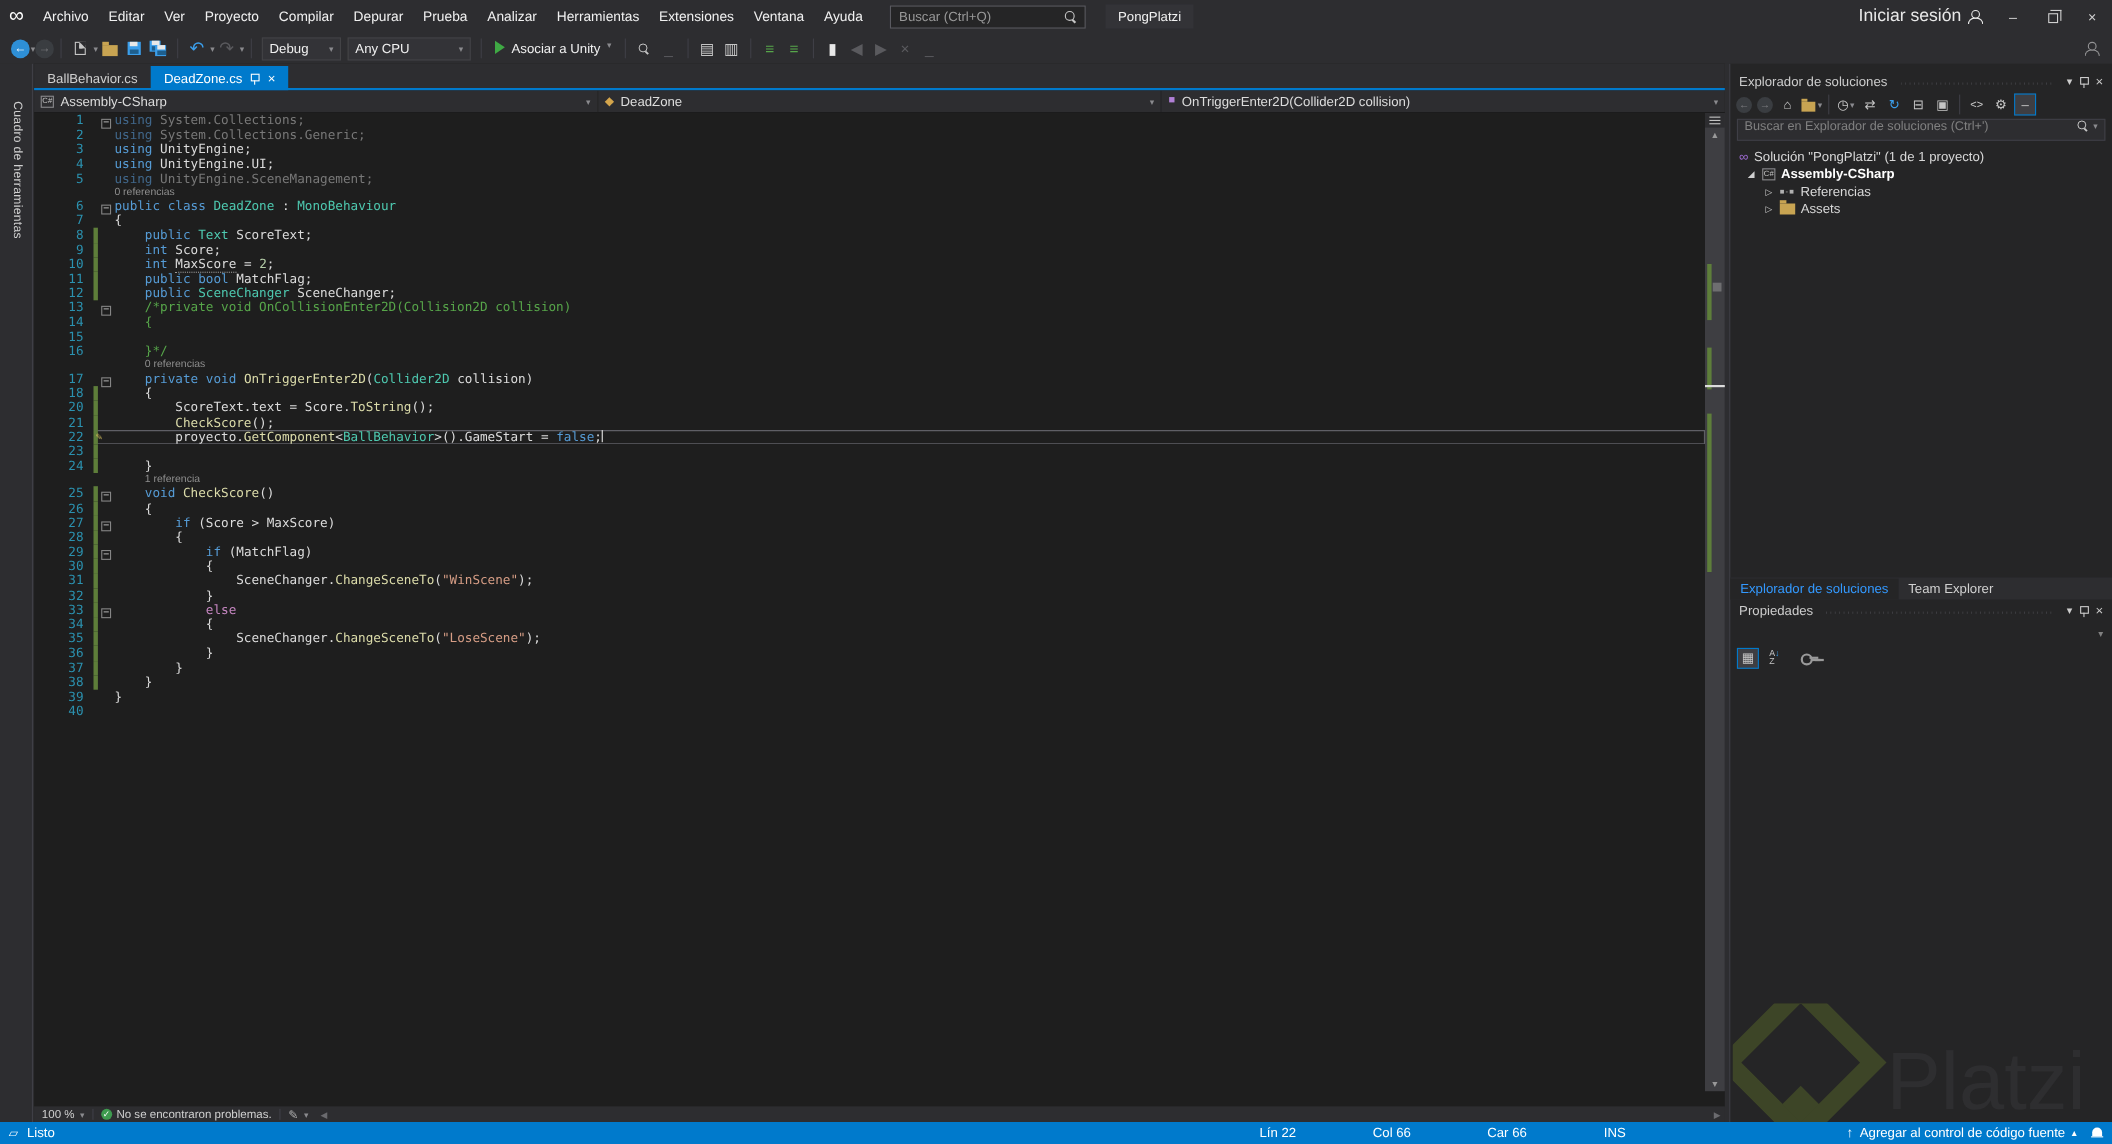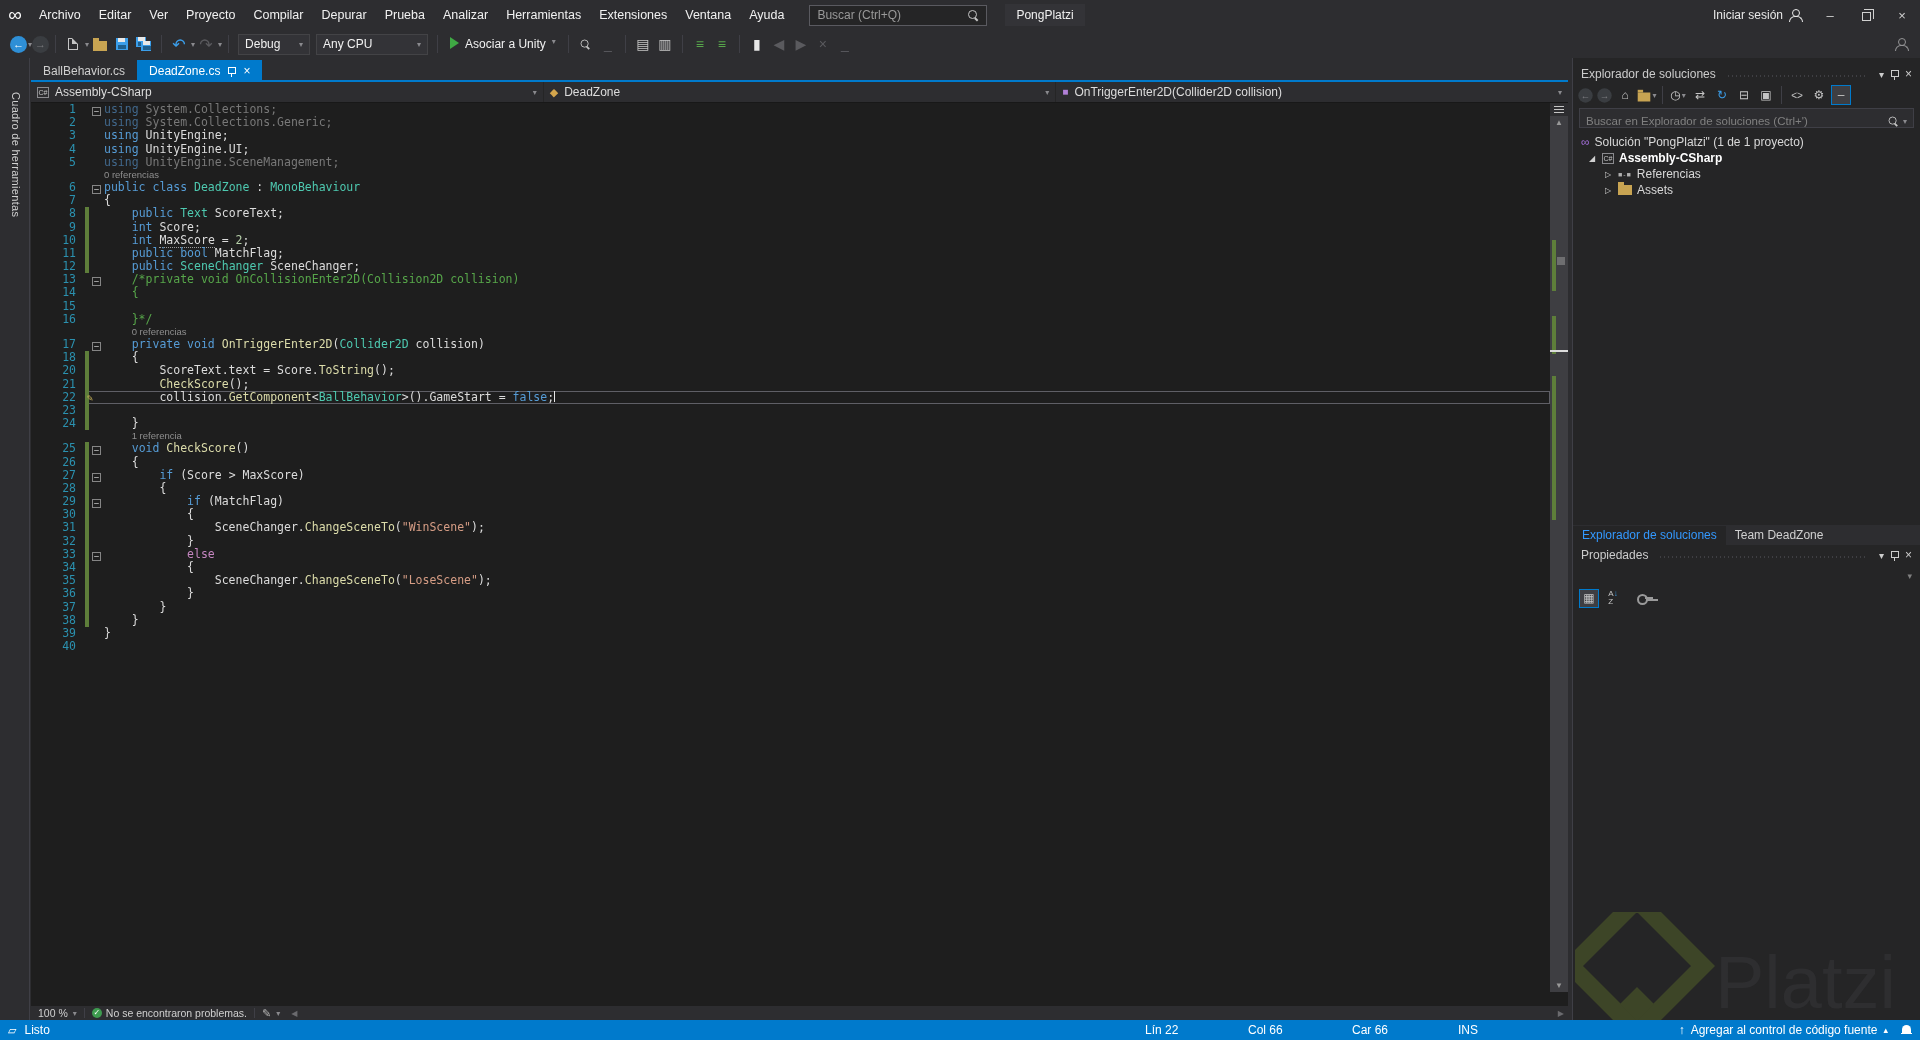--- a/index.html
+++ b/index.html
@@ -7,21 +7,21 @@
   #root{position:relative;width:1920px;height:1040px;background:#2d2d30;font-family:"Liberation Sans",sans-serif;color:#f1f1f1;overflow:hidden;font-size:12px}
 
   
   .titlebar{position:absolute;top:0;left:0;right:0;height:30px;display:flex;align-items:center;background:#2d2d30}
   .vslogo{width:30px;height:30px;display:flex;align-items:center;justify-content:center;font-size:19px;color:#ffffff}
   .menu-item{padding:0 9px;height:30px;line-height:30px;font-size:12.5px;color:#f1f1f1;cursor:default}
   .qsearch{margin-left:16px;width:178px;height:21px;background:#252526;border:1px solid #5a5a60;display:flex;align-items:center;padding:0 7px;color:#999;font-size:12px}
   .qsearch .mag{margin-left:auto}
   .sol-chip{margin-left:18px;height:22px;line-height:22px;padding:0 11px;background:#333337;color:#f1f1f1;font-size:12px}
   .tb-right{margin-left:auto;display:flex;align-items:center;height:100%}
-  .signin{display:flex;align-items:center;gap:6px;font-size:12px;color:#e8e8e8;padding:0 10px}
+  .signin{display:flex;align-items:center;gap:6px;font-size:16px;color:#e8e8e8;padding:0 10px}
   .person{position:relative;width:13px;height:13px}
   .person::before{content:"";position:absolute;left:3px;top:0;width:6px;height:6px;border:1px solid #e8e8e8;border-radius:50%}
   .person::after{content:"";position:absolute;left:0;bottom:0;width:12px;height:5px;border:1px solid #e8e8e8;border-bottom:none;border-radius:6px 6px 0 0}
   .winbtn{width:36px;height:30px;display:flex;align-items:center;justify-content:center;color:#d0d0d0;font-size:13px}
   .restore-glyph{position:relative;width:9px;height:9px;border:1px solid #d0d0d0;margin-top:2px}
   .restore-glyph::before{content:"";position:absolute;left:1px;top:-4px;width:9px;height:9px;border:1px solid #d0d0d0;border-left:none;border-bottom:none}
 
   
   .toolbar{position:absolute;top:30px;left:0;right:0;height:28px;display:flex;align-items:center;padding-left:10px;background:#2d2d30}
   .vsep{width:1px;height:18px;background:#3f3f46;margin:0 6px}
@@ -110,21 +110,21 @@
   .hsc{flex:1;height:100%;display:flex;align-items:center;justify-content:space-between;color:#6a6a6e;font-size:8px;padding:0 4px}
 
   
   .rpanel{position:absolute;top:58px;left:1572px;right:0;bottom:20px;background:#252526;border-left:1px solid #3f3f46}
   .phead{height:20px;display:flex;align-items:center;padding:0 8px;color:#cccccc;font-size:12px;gap:6px}
   .dots{flex:1;height:4px;margin:0 6px;background-image:repeating-linear-gradient(90deg,#3f3f43 0 1px,transparent 1px 4px);background-position:0 0;background-size:4px 2px;background-repeat:repeat-x;align-self:center;margin-top:6px}
   .phead .hic{color:#cccccc;font-size:10px}
   .se-toolbar{height:22px;display:flex;align-items:center;gap:2px;padding:0 4px}
   .se-toolbar .ticon{width:20px;height:20px;font-size:12px}
   .boxed{border:1px solid #007acc;background:#3e3e42}
-  .se-search{height:20px;margin:2px 6px;background:#2d2d30;border:1px solid #3f3f46;display:flex;align-items:flex-end;padding:0 6px;color:#808080;font-size:11.5px}
+  .se-search{height:20px;margin:2px 6px;background:#2d2d30;border:1px solid #3f3f46;display:flex;align-items:flex-start;padding:0 6px;color:#808080;font-size:11.5px}
   .tree{padding-top:4px;font-size:12px;color:#d8d8d8}
   .trow{height:16px;display:flex;align-items:center;gap:5px}
   .texp{width:10px;text-align:center;font-size:8px;color:#d0d0d0}
   .solic{color:#a06cd5;font-size:12px}
   .projic{width:12px;height:11px;border:1px solid #8a8a8e;color:#c5c5c5;font-size:7px;text-align:center;line-height:9px}
   .refic{color:#b0b0b0;font-size:7px;letter-spacing:1px}
   .bold{font-weight:bold;color:#ffffff}
   .ptabs{position:absolute;left:0;right:0;top:467px;height:20px;background:#2d2d30;display:flex;align-items:flex-end}
   .ptab{height:19px;line-height:19px;padding:0 9px;font-size:12px;color:#d0d0d0}
   .ptab.active{background:#252526;color:#3399ff}
@@ -443,21 +443,21 @@
             <span class="foldcol"></span>
             <span class="codetext"><span class="tk-p">        </span><span class="tk-m">CheckScore</span><span class="tk-p">();</span></span>
           </div>
         </div>
         <div class="crow">
           <span class="ln">22</span>
           <span class="pencil">✎</span>
           <div class="rowbody cur">
             <span class="chgbar on"></span>
             <span class="foldcol"></span>
-            <span class="codetext"><span class="tk-p">        collision.</span><span class="tk-m">GetComponent</span><span class="tk-p">&lt;</span><span class="tk-ty">BallBehavior</span><span class="tk-p">&gt;().GameStart = </span><span class="tk-kw">false</span><span class="tk-p">;</span><span class="caret"></span></span>
+            <span class="codetext"><span class="tk-p">        proyecto.</span><span class="tk-m">GetComponent</span><span class="tk-p">&lt;</span><span class="tk-ty">BallBehavior</span><span class="tk-p">&gt;().GameStart = </span><span class="tk-kw">false</span><span class="tk-p">;</span><span class="caret"></span></span>
           </div>
         </div>
         <div class="crow">
           <span class="ln">23</span>
           <div class="rowbody">
             <span class="chgbar on"></span>
             <span class="foldcol"></span>
             <span class="codetext"></span>
           </div>
         </div>
@@ -688,21 +688,21 @@
       </div>
       <div class="trow" style="padding-left:30px">
         <span class="texp">▷</span>
         <span class="folder-ic" style="margin-top:0"></span>
         <span>Assets</span>
       </div>
     </div>
 
     <div class="ptabs">
       <div class="ptab active">Explorador de soluciones</div>
-      <div class="ptab">Team DeadZone</div>
+      <div class="ptab">Team Explorer</div>
     </div>
 
     <div class="props">
       <div class="phead">
         <span>Propiedades</span>
         <span class="dots"></span>
         <span class="hic">▾</span>
         <span class="pin" style="color:#cccccc"></span>
         <span class="hic" style="font-size:12px">×</span>
       </div>

